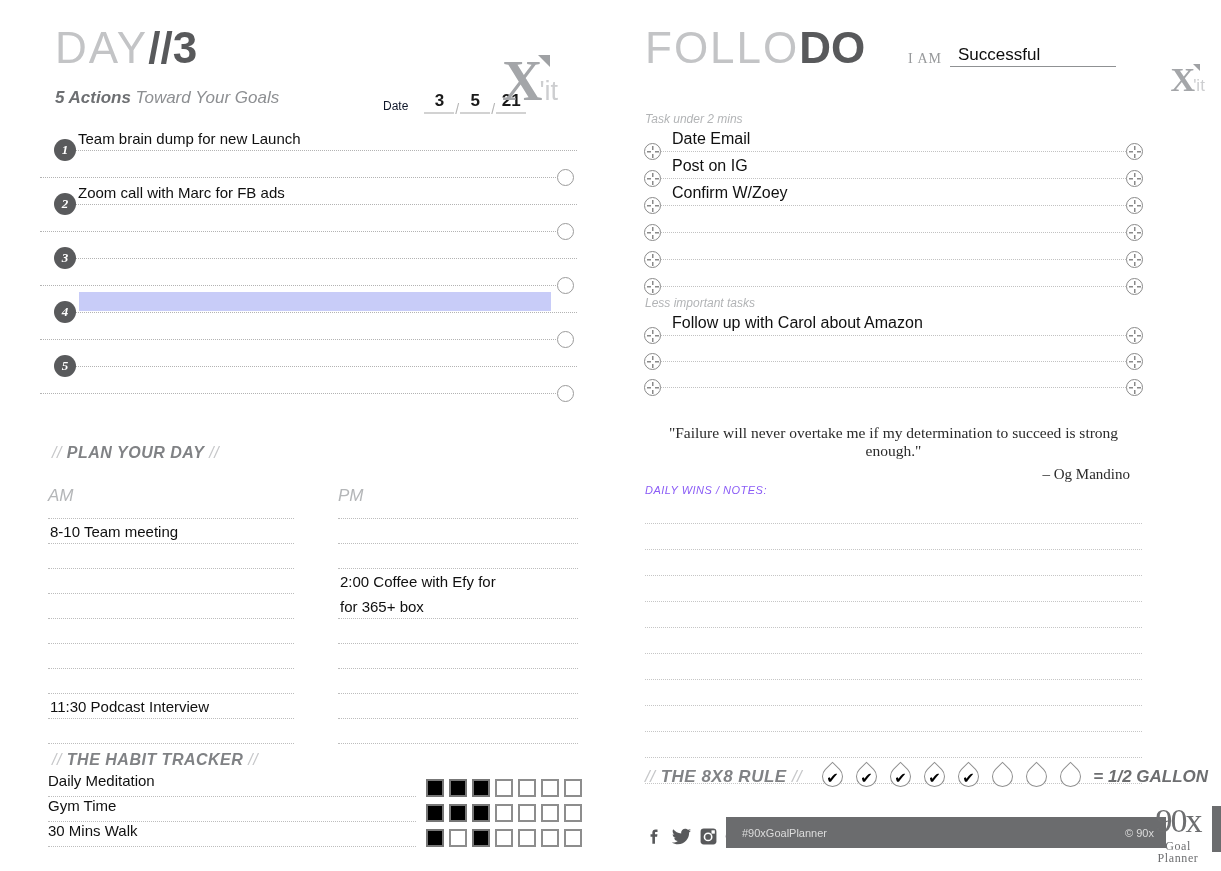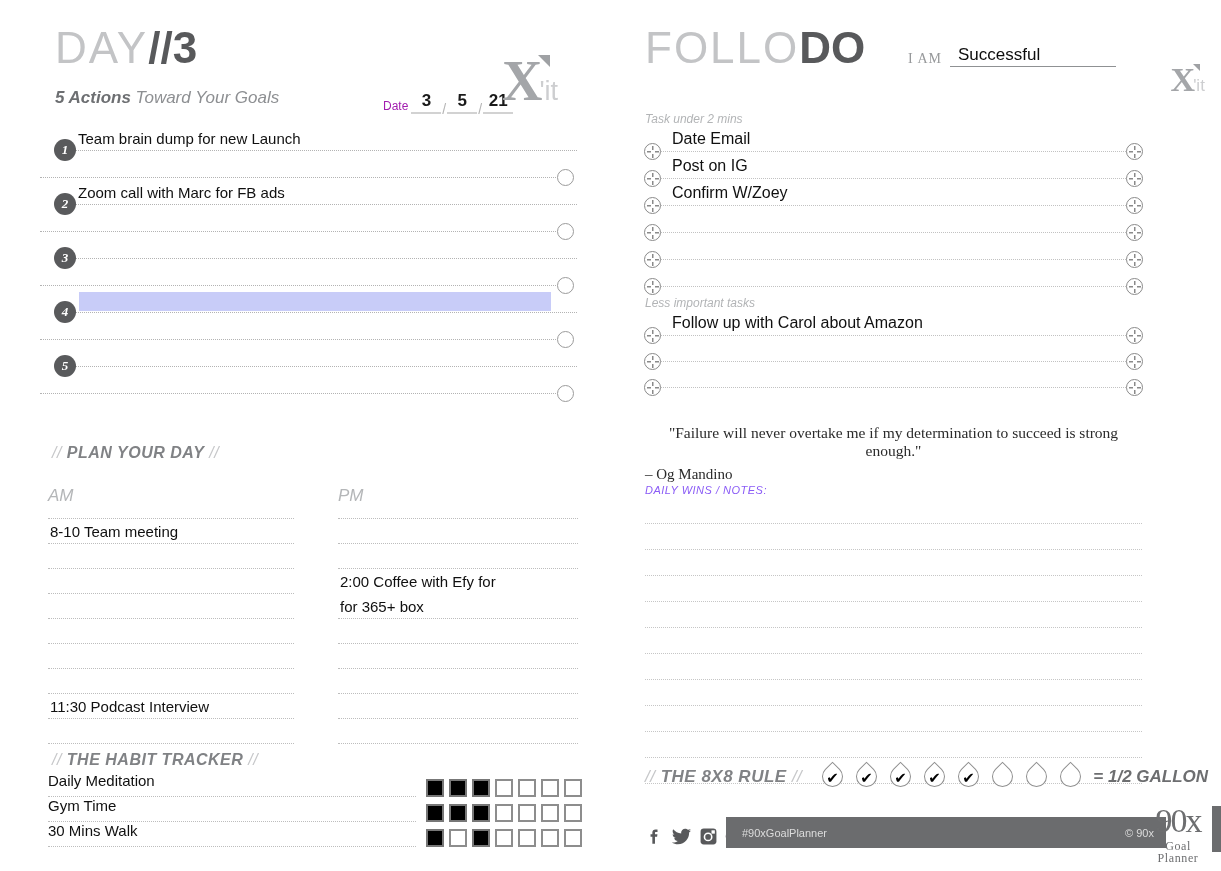--- a/index.html
+++ b/index.html
@@ -9,21 +9,21 @@
 
   
   .pg-title{display:flex;align-items:baseline;line-height:1;}
   .t-light{font-size:44px;color:#c3c4c6;letter-spacing:2px;font-weight:normal;}
   .t-bold{font-size:44px;color:#58595b;font-weight:bold;letter-spacing:0px;}
   .subtitle{font-style:italic;font-size:17px;color:#8d8f92;}
   .subtitle b{color:#6d6f72;}
 
   
   .date-row{display:flex;align-items:flex-end;}
-  .date-label{font-size:12px;color:#a21caf;margin-right:3px;margin-bottom:1px;}
+  .date-label{font-size:12px;color:#0f172a;margin-right:16px;margin-bottom:1px;}
   .dslot{width:30px;border-bottom:2px solid #d2d2d2;text-align:center;font-size:17px;
          font-weight:bold;color:#1a1a1a;line-height:1;padding-bottom:3px;}
   .dsl{color:#b5b5b5;margin:0 1px;font-size:14px;transform:translateY(3px);}
 
   
   .xit{position:relative;display:inline-block;line-height:1;white-space:nowrap;}
   .xit .xx{font-family:"Liberation Serif","DejaVu Serif",serif;font-weight:bold;
            font-size:56px;color:#a4a6a9;}
   .xit .xsuf{font-size:27px;color:#cdced0;margin-left:-3px;}
   .xit .xtri{position:absolute;width:0;height:0;border-left:12px solid transparent;
@@ -73,21 +73,21 @@
                           linear-gradient(#8a8a8a,#8a8a8a),linear-gradient(#8a8a8a,#8a8a8a);
          background-size:1.5px 4px,1.5px 4px,4px 1.5px,4px 1.5px;
          background-position:center 1.5px,center calc(100% - 1.5px),1.5px center,calc(100% - 1.5px) center;
          background-repeat:no-repeat;}
   .clock-left{left:-1px;}
   .clock-right{right:-1px;}
 
   
   .quote{font-family:"Liberation Serif","DejaVu Serif",serif;font-size:15.5px;color:#2b2b2b;text-align:center;}
   .quote-author{font-family:"Liberation Serif","DejaVu Serif",serif;font-size:15px;color:#2b2b2b;
-                text-align:left;padding-right:12px;margin-top:6px;}
+                text-align:right;padding-right:12px;margin-top:6px;}
   .notes-head{font-style:italic;font-size:11px;color:#8b5cf6;letter-spacing:0.5px;}
   .n-line{height:25px;border-bottom:1px dotted #c6c6c6;}
 
   
   .rule-row{display:flex;align-items:center;}
   .drops{display:flex;align-items:center;gap:9px;margin:0 10px 0 18px;}
   .drop{position:relative;width:19px;height:19px;border:1.7px solid #8f8f8f;
         border-radius:2% 50% 50% 50%;transform:rotate(45deg);background:#fff;margin:2px;}
   .drop .ck{position:absolute;inset:0;transform:rotate(-45deg);display:flex;align-items:center;
             justify-content:center;font-size:15px;font-weight:bold;color:#000;padding-top:3px;}

